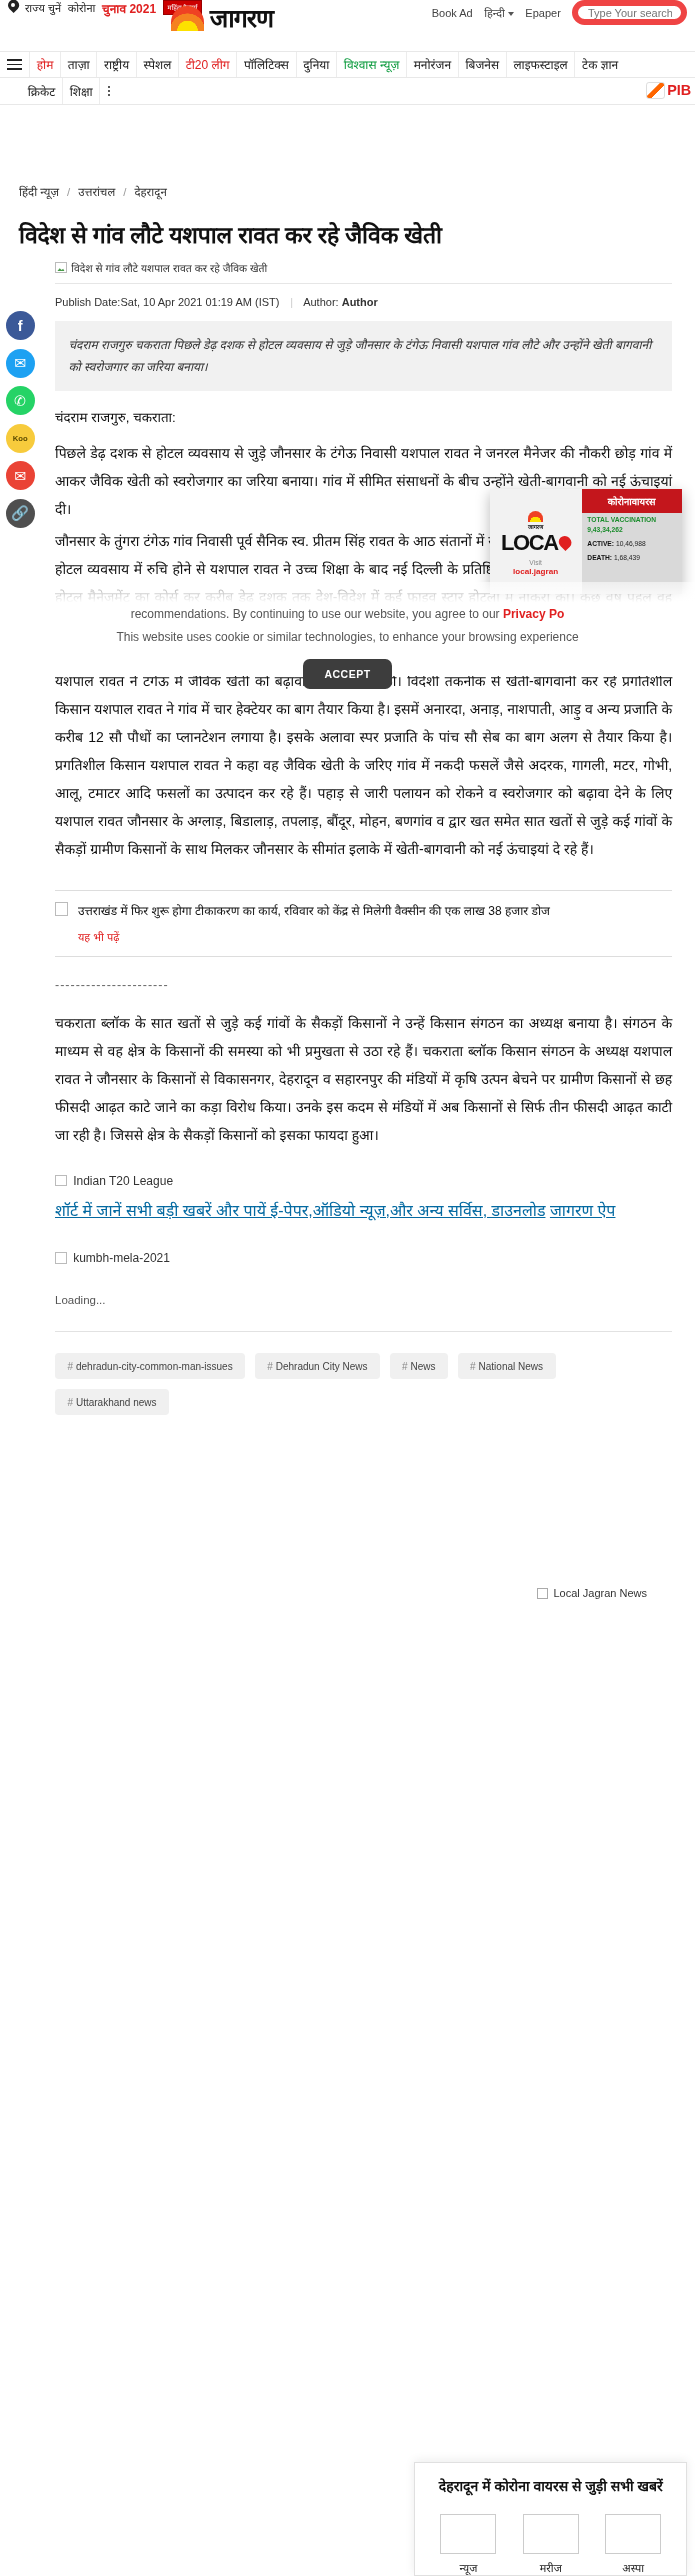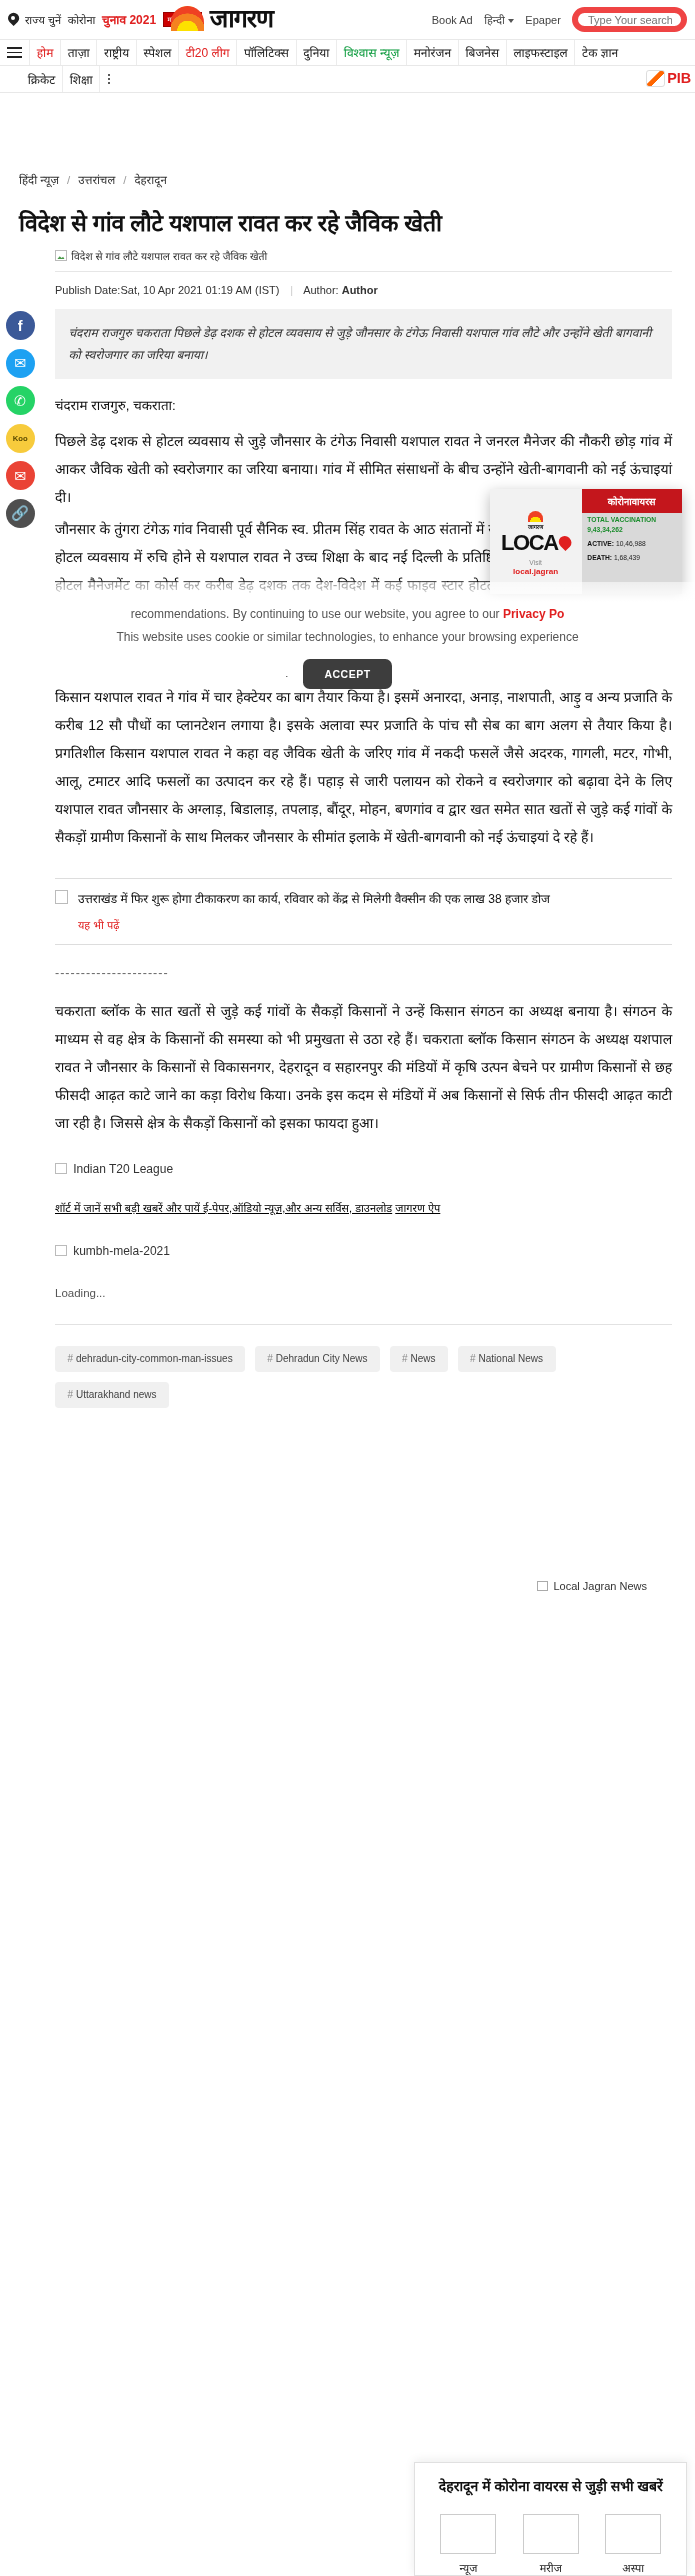--- a/index.html
+++ b/index.html
@@ -6,21 +6,21 @@
   html, body {
     width: 695px;
     background: #ffffff;
     font-family: "Liberation Sans", "DejaVu Sans", sans-serif;
     color: #222;
   }
   body { position: relative; width: 695px; min-height: 2576px; overflow: hidden; }
 
   
   .topbar {
-    display: flex; align-items: center; height: 40px;
+    display: flex; align-items: flex-start; height: 52px;
     border-bottom: 1px solid #e8e8e8; padding: 0 7.7px; gap: 6.7px;
     position: relative;
   }
   .loc-pin { width: 10.5px; height: 13.4px; position: relative; flex: 0 0 auto; }
   .loc-pin::before {
     content: ""; position: absolute; left: 0; top: 0; width: 10.5px; height: 10.5px;
     border-radius: 50% 50% 50% 0; transform: rotate(-45deg); background: #222;
   }
   .loc-pin::after {
     content: ""; position: absolute; left: 3.4px; top: 3.1px; width: 3.8px; height: 3.8px;
@@ -184,21 +184,21 @@
     padding: 9.6px 0 11.5px; display: flex; gap: 9.6px; }
   .ra-thumb { width: 13.4px; height: 13.4px; border: 1px solid #bbb; background: #fff; flex: 0 0 auto; margin-top: 1.9px;}
   .ra-body { flex: 1; }
   .ra-title { font-size: 12px; line-height: 1.85; color: #111; }
   .ra-tag { color: #e02020; font-size: 11px; display: block; margin-top: 6.7px; }
   .dash-sep { font-size: 12.5px; color: #666; letter-spacing: 1px; margin: 21px 0 17px; white-space: nowrap; overflow: hidden; }
 
   
   .embed-item { display: flex; align-items: center; gap: 6.7px; margin: 25px 0 0 36px; font-size: 12px; color: #333; }
   .embed-box { width: 11.5px; height: 11.5px; border: 1px solid #bbb; background: #fff; }
-  .app-promo { margin-top: 22px; font-size: 11px; line-height: 1.9; color: #000000; }
+  .app-promo { margin-top: 8px; font-size: 16px; line-height: 1.9; color: #0369a1; }
   .app-promo u { text-decoration: underline; }
   .loading { font-size: 11.5px; color: #555; margin-top: 29px; border-bottom: 1px solid #e2e2e2; padding-bottom: 25px; }
 
   
   .tags { display: flex; flex-wrap: wrap; gap: 9.6px; margin-top: 21px; }
   .tag {
     background: #f0f0f0; border-radius: 3.8px; padding: 7.7px 12.5px; font-size: 10px;
     color: #444; white-space: nowrap;
   }
   .tag .hash { color: #888; margin-right: 2.9px; }

